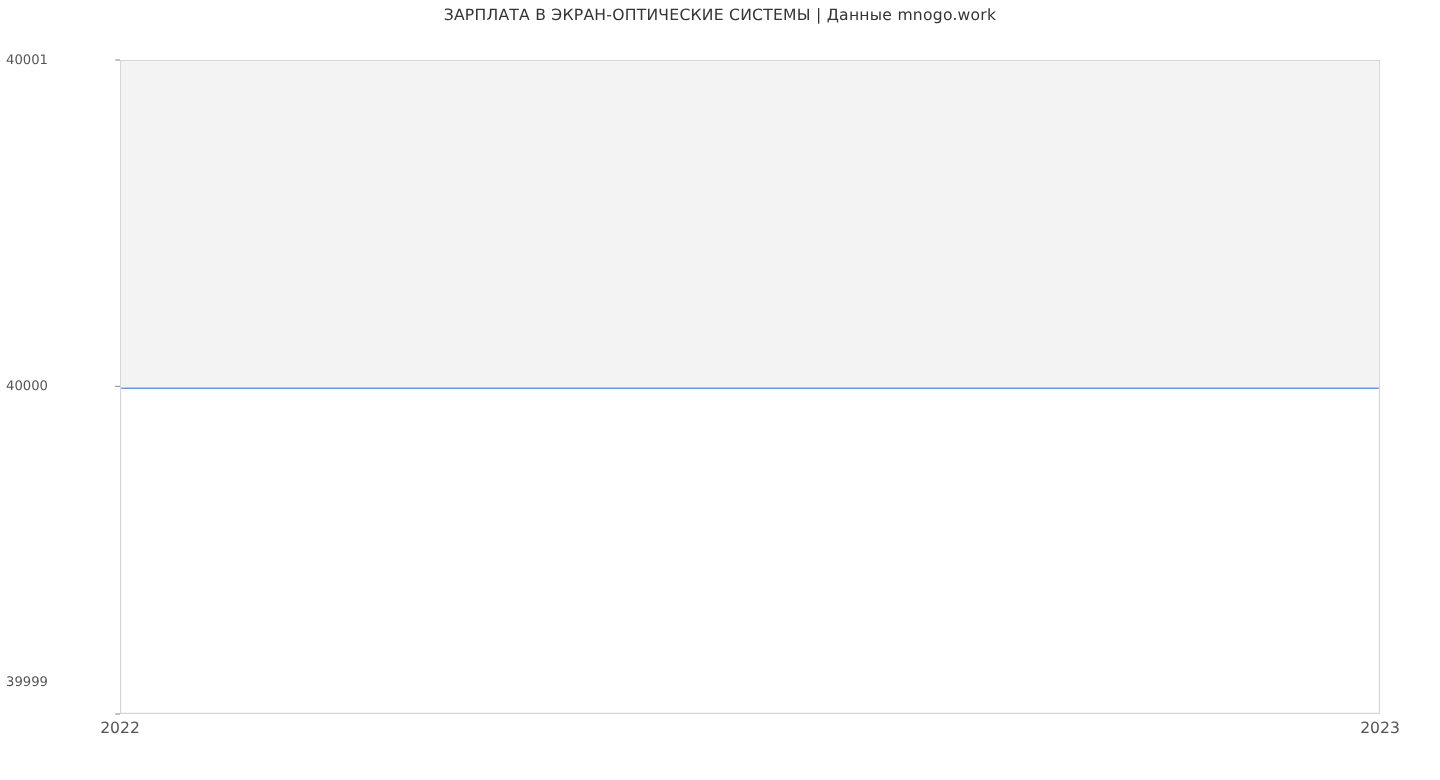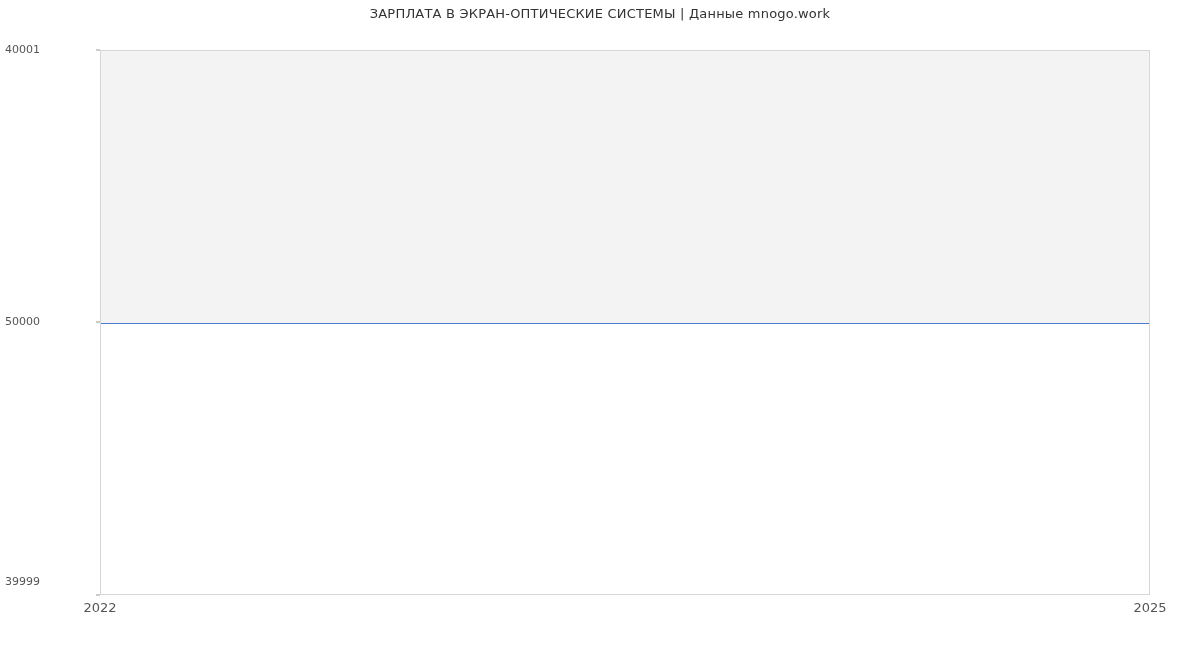--- a/index.html
+++ b/index.html
@@ -79,27 +79,27 @@
 </head>
 <body>
 
 <div class="chart-wrap">
 
   <div class="title">ЗАРПЛАТА В ЭКРАН-ОПТИЧЕСКИЕ СИСТЕМЫ | Данные mnogo.work</div>
 
   <div class="y-tick" style="top:50px">40001</div>
   <div class="y-tick-mark" style="top:50px"></div>
 
-  <div class="y-tick" style="top:322px">50000</div>
+  <div class="y-tick" style="top:322px">40000</div>
   <div class="y-tick-mark" style="top:322px"></div>
 
-  <div class="y-tick" style="top:582px">39999</div>
+  <div class="y-tick" style="top:569px">39999</div>
   <div class="y-tick-mark" style="top:595px"></div>
 
   <div class="plot-area">
     <div class="fill-upper" style="height:272px"></div>
     <div class="series-line" style="top:272px"></div>
   </div>
 
   <div class="x-tick" style="left:100px">2022</div>
-  <div class="x-tick" style="left:1150px">2025</div>
+  <div class="x-tick" style="left:1150px">2023</div>
 
 </div>
 
 </body></html>

